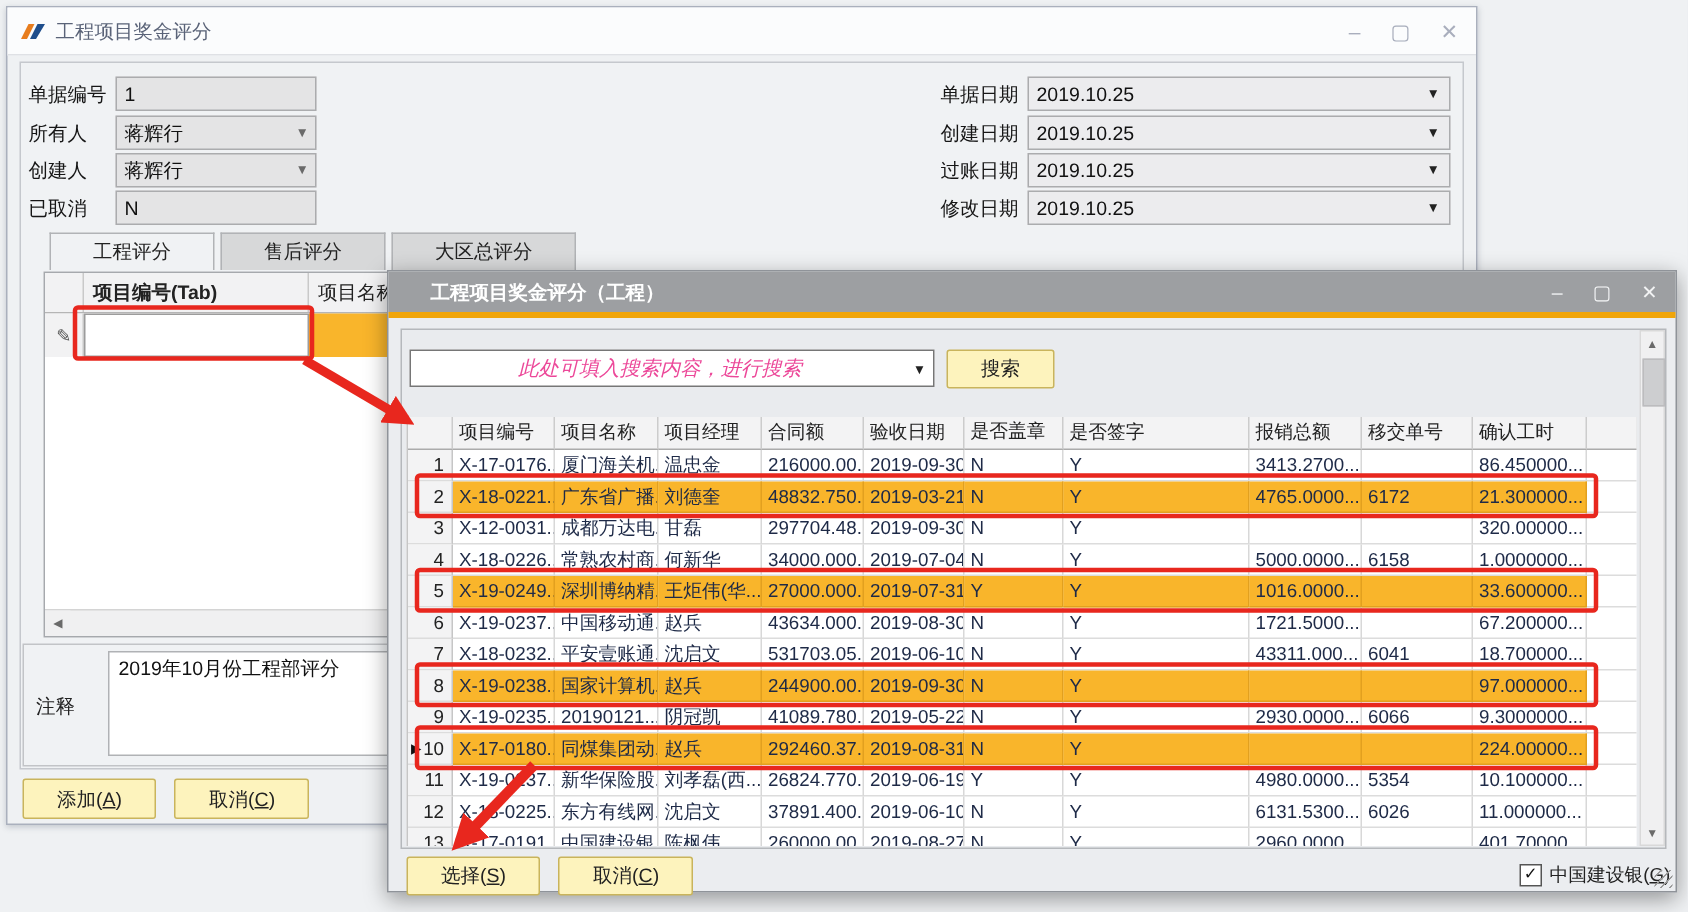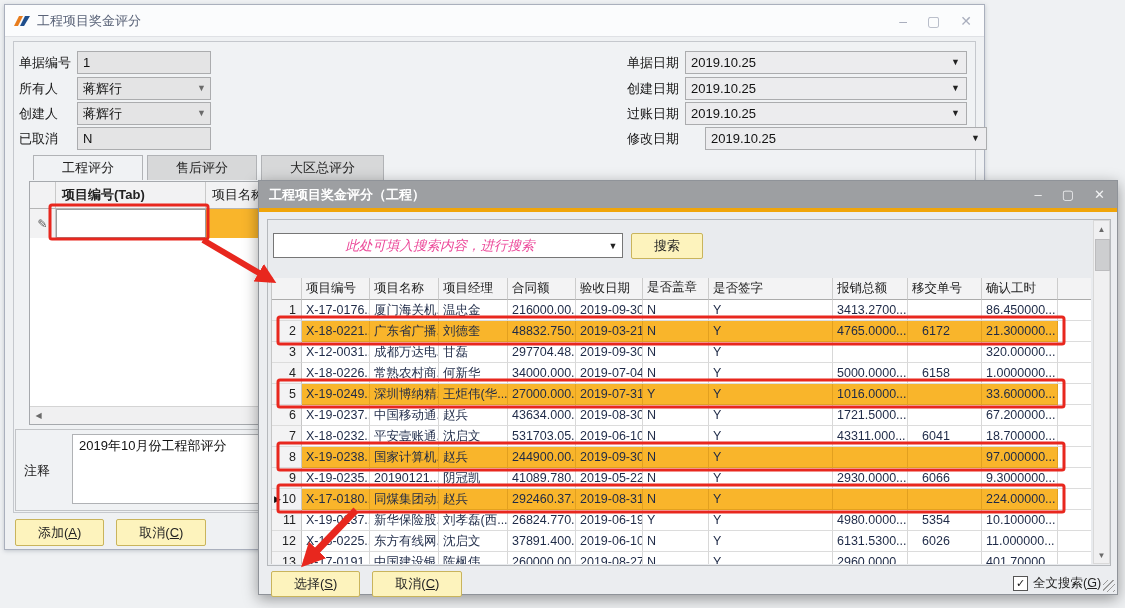--- a/index.html
+++ b/index.html
@@ -61,21 +61,21 @@
   #notepanel .nlabel{position:absolute;left:8px;top:32px;font-size:13px;}
   #notepanel textarea{
     position:absolute;left:56px;top:4px;width:560px;height:70px;resize:none;
     background:#fff;border:1px solid #b0b2b5;font-family:inherit;font-size:13px;color:#111;padding:2px 6px;box-sizing:border-box;
   }
   #mw-buttons{position:absolute;left:10px;top:514px;display:flex;gap:12px;}
   #mw-buttons .ybtn{height:27px;line-height:25px;}
   
   #popup{left:258px;top:180px;width:860px;height:415px;border-color:#8f9399;background:#ebedf0;box-shadow:0 4px 14px rgba(0,0,0,.38);}
   #pp-title{background:#9d9fa2;padding-left:10px;height:27px;}
-  #pp-title .t{color:#fff;font-weight:bold;font-size:13px;}
+  #pp-title .t{color:#fff;font-weight:bold;font-size:13px;margin-left:18px;}
   #pp-title .winbtn{color:#f2f3f4;font-size:13px;}
   #amberline{position:absolute;left:0;top:27px;right:0;height:4px;background:#f0a50a;}
   #pp-inner{position:absolute;left:8px;top:38px;width:844px;height:347px;border:1px solid #b5b8bc;background:#e9ebee;box-sizing:border-box;}
   #combo{
     position:absolute;left:14px;top:52px;width:350px;height:25px;box-sizing:border-box;
     background:#fff;border:1px solid #767676;
     display:flex;align-items:center;justify-content:center;
   }
   #combo .hint{color:#ec4899;font-size:13.5px;padding-right:16px;white-space:nowrap;font-style:italic;}
   #combo .carrow{position:absolute;right:0;top:0;width:18px;height:100%;display:flex;align-items:center;justify-content:center;font-size:9px;color:#222;}
@@ -83,21 +83,21 @@
   
   #tblwrap{position:absolute;left:12px;top:97px;width:820px;height:286px;overflow:hidden;background:#fff;border-left:1px solid #c6c6c6;box-sizing:border-box;}
   .trow{display:flex;height:21px;box-sizing:border-box;background:#fff;}
   .trow.hdr{height:22px;background:#f3f3f4;}
   .tc{box-sizing:border-box;flex:0 0 auto;padding:0 0 0 4px;line-height:20px;overflow:hidden;white-space:nowrap;
       border-right:1px solid #d8d8d8;border-bottom:1px solid #dcdcdc;font-size:12.5px;color:#1e2a47;}
   .trow.hdr .tc{border-right:1px solid #cccccc;border-bottom:1px solid #ababab;color:#222;line-height:21px;}
   .tc.num{background:#f3f3f4;border-right:1px solid #c6c6c6;display:flex;align-items:center;color:#222;padding:0 5px 0 2px;}
   .tc.num .n{margin-left:auto;}
   .tc.num .cur{font-size:9px;color:#111;}
-  .tc.right{text-align:center;padding-right:21px;}
+  .tc.right{text-align:left;padding-right:21px;}
   .trow.hl .tc:not(.num):not(.filler){background:#f9b52b;border-bottom-color:#e2a01f;border-right-color:#e2a01f;}
   
   .vscroll{position:absolute;left:834px;top:39px;width:17px;height:344px;background:#f0f0f1;border:1px solid #d9d9d9;box-sizing:border-box;}
   .vscroll .sbtn{position:absolute;left:0;width:15px;height:16px;display:flex;align-items:center;justify-content:center;font-size:8px;color:#6a6a6a;}
   .vscroll .thumb{position:absolute;left:1px;top:18px;width:13px;height:30px;background:#cdced0;border:1px solid #bcbcbe;}
   #pp-buttons{position:absolute;left:12px;top:390px;display:flex;gap:12px;}
   #fulltext{position:absolute;left:754px;top:394px;display:flex;align-items:center;gap:5px;}
   #fulltext .box{width:13px;height:13px;background:#fff;border:1px solid #555;display:flex;align-items:center;justify-content:center;font-size:11px;color:#111;line-height:1;}
   #fulltext .lbl{font-size:12.5px;}
   #grip{position:absolute;right:2px;bottom:2px;width:12px;height:12px;
@@ -150,21 +150,21 @@
         <div class="ffield lite" style="width: 282px;">2019.10.25<div class="drop dark" style="right: 6px;">▼</div></div>
       </div>
       <div class="fieldrow" style="left: 622px; top: 72px;">
         <div class="flabel">创建日期</div>
         <div class="ffield lite" style="width: 282px;">2019.10.25<div class="drop dark" style="right: 6px;">▼</div></div>
       </div>
       <div class="fieldrow" style="left: 622px; top: 97px;">
         <div class="flabel">过账日期</div>
         <div class="ffield lite" style="width: 282px;">2019.10.25<div class="drop dark" style="right: 6px;">▼</div></div>
       </div>
-      <div class="fieldrow" style="left: 622px; top: 122px; gap: 20px;">
+      <div class="fieldrow" style="left: 622px; top: 122px;">
         <div class="flabel">修改日期</div>
         <div class="ffield lite" style="width: 282px;">2019.10.25<div class="drop dark" style="right: 6px;">▼</div></div>
       </div>
     </div>
 
   <div id="tabs">
     <div class="tab active">工程评分</div>
     <div class="tab">售后评分</div>
     <div class="tab">大区总评分</div>
   </div>
@@ -447,21 +447,21 @@
     <span class="sbtn" style="bottom:0;">▼</span>
   </div>
 
   <div id="pp-buttons">
       <button class="ybtn"><span>选择</span>(<u>S</u>)</button>
       <button class="ybtn"><span>取消</span>(<u>C</u>)</button>
     </div>
 
   <div id="fulltext">
     <span class="box">✓</span>
-    <span class="lbl"><span>全文搜索</span>(<u>G</u>)</span>
+    <span class="lbl"><span>中国建设银</span>(<u>G</u>)</span>
   </div>
 
   <div id="grip"></div>
 </div>
 
 <svg id="anno" width="1125" height="608">
   <defs>
     <marker id="ah" viewBox="0 0 10 10" refX="7" refY="5" markerWidth="3.4" markerHeight="3.4" orient="auto">
       <path d="M0,0 L10,5 L0,10 z" fill="#e8271e"></path>
     </marker>

